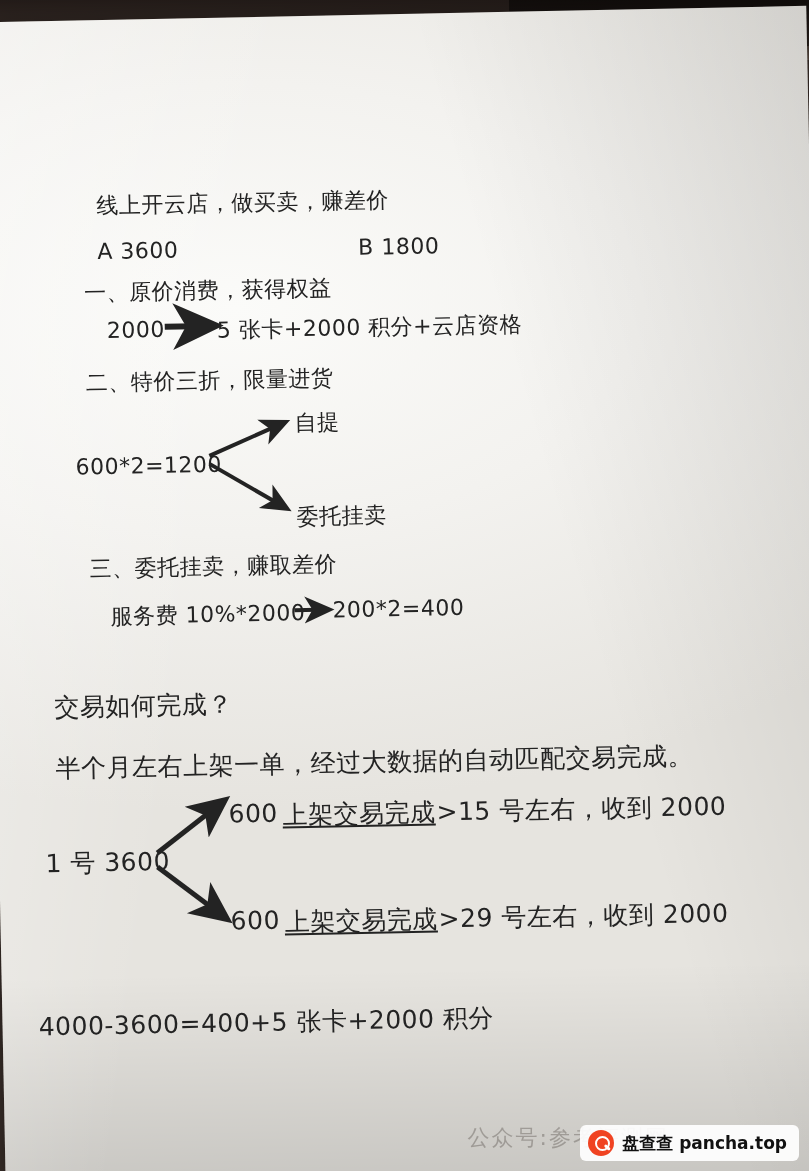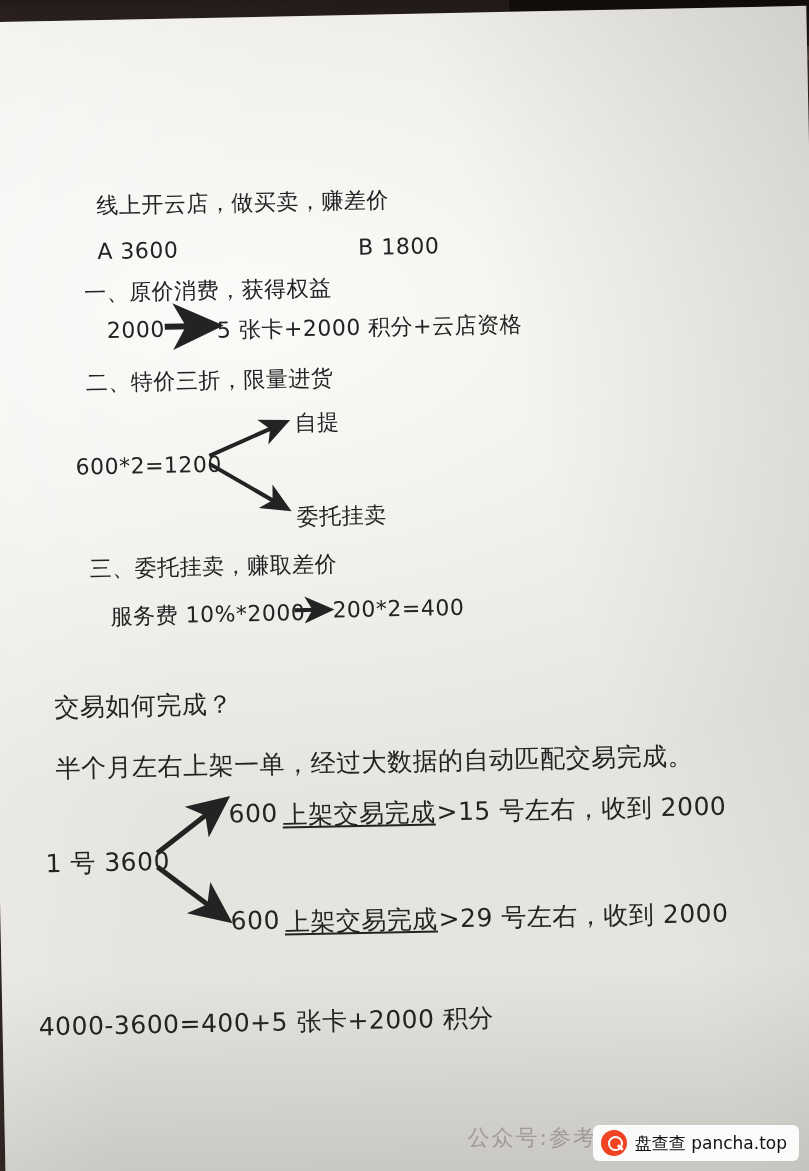--- a/index.html
+++ b/index.html
@@ -110,21 +110,21 @@
     content: "";
     position: absolute;
     left: 16px; top: 16px;
     width: 7px; height: 2.5px;
     background: #fff;
     transform: rotate(42deg);
     border-radius: 2px;
   }
   .watermark .wtext {
     font-size: 17px;
-    font-weight: 400;
+    font-weight: 700;
     color: #111;
     font-family: "DejaVu Sans", "Liberation Sans", sans-serif;
   }
   .ghost {
     position: absolute;
     right: 140px;
     bottom: 18px;
     font-size: 22px;
     color: rgba(120,115,110,0.55);
     font-family: "DejaVu Sans", "Liberation Sans", sans-serif;

